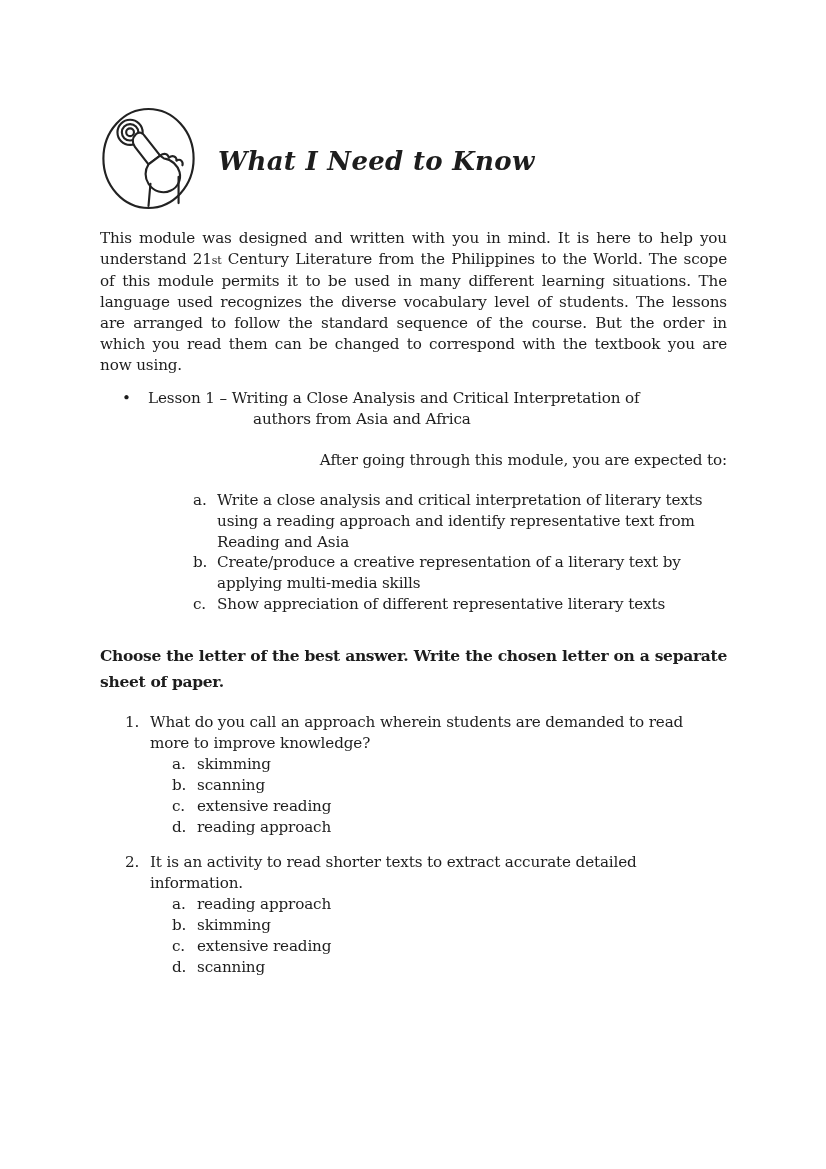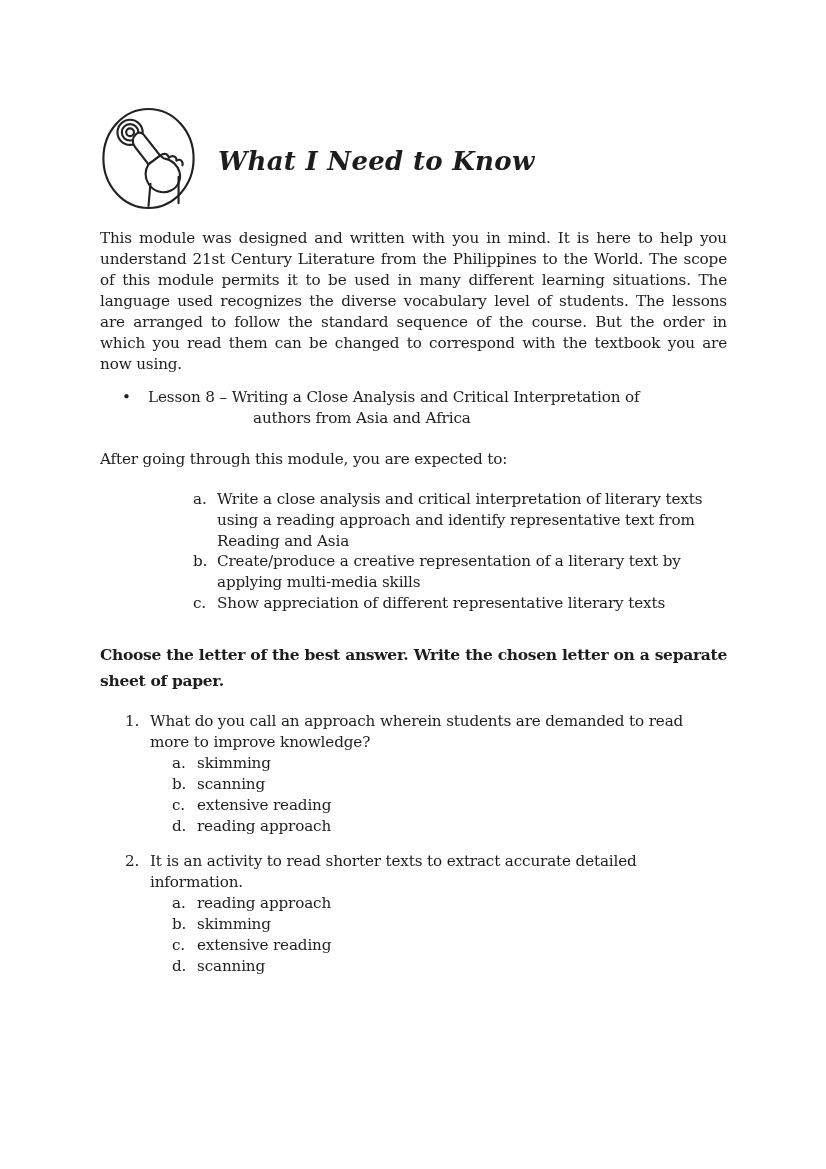--- a/index.html
+++ b/index.html
@@ -25,31 +25,31 @@
     margin:0 0 0 21px;
     font-size:26px; font-weight:bold; font-style:italic;
     letter-spacing:0.3px;
   }
 
   .intro-p {
     margin:13px 0 0 0;
     text-align:justify;
     line-height:21px;
   }
-  .sub-sm { font-size:15px; }
+  .sub-sm { font-size:11px; }
 
   .lesson-bullet {
     margin:12px 0 0 22px;
     display:flex;
     line-height:20.5px;
   }
   .bullet-glyph { flex:0 0 26px; }
   .lesson-cont { margin-left:105px; }
 
-  .after-text { margin:21px 0 0 0; line-height:20px; }
+  .after-text { margin:21px 0 0 0; line-height:20px;text-align:right; }
 
   .objectives { margin:20px 0 0 93px; width:512px; line-height:20.8px; }
   .obj-item { display:flex; }
   .obj-letter { flex:0 0 24px; }
 
   .instruction {
     margin:28px 0 0 0;
     font-weight:bold;
     text-align:justify;
     line-height:26px;
@@ -103,21 +103,21 @@
         </svg>
       </div>
       <h1 class="section-title">What I Need to Know</h1>
     </div>
 
     <p class="intro-p"><span>This module was designed and written with you in mind. It is here to help you understand 21</span><span class="sub-sm">st</span><span> Century Literature from the Philippines to the World. The scope of this module permits it to be used in many different learning situations. The language used recognizes the diverse vocabulary level of students. The lessons are arranged to follow the standard sequence of the course. But the order in which you read them can be changed to correspond with the textbook you are now using.</span></p>
 
     <div class="lesson-bullet">
       <span class="bullet-glyph">•</span>
       <div>
-        <div>Lesson 8 – Writing a Close Analysis and Critical Interpretation of</div>
+        <div>Lesson 1 – Writing a Close Analysis and Critical Interpretation of</div>
         <div class="lesson-cont">authors from Asia and Africa</div>
       </div>
     </div>
 
     <div class="after-text">After going through this module, you are expected to:</div>
 
     <div class="objectives">
       <div class="obj-item">
         <span class="obj-letter">a.</span>
         <span>Write a close analysis and critical interpretation of literary texts using a reading approach and identify representative text from Reading and Asia</span>

